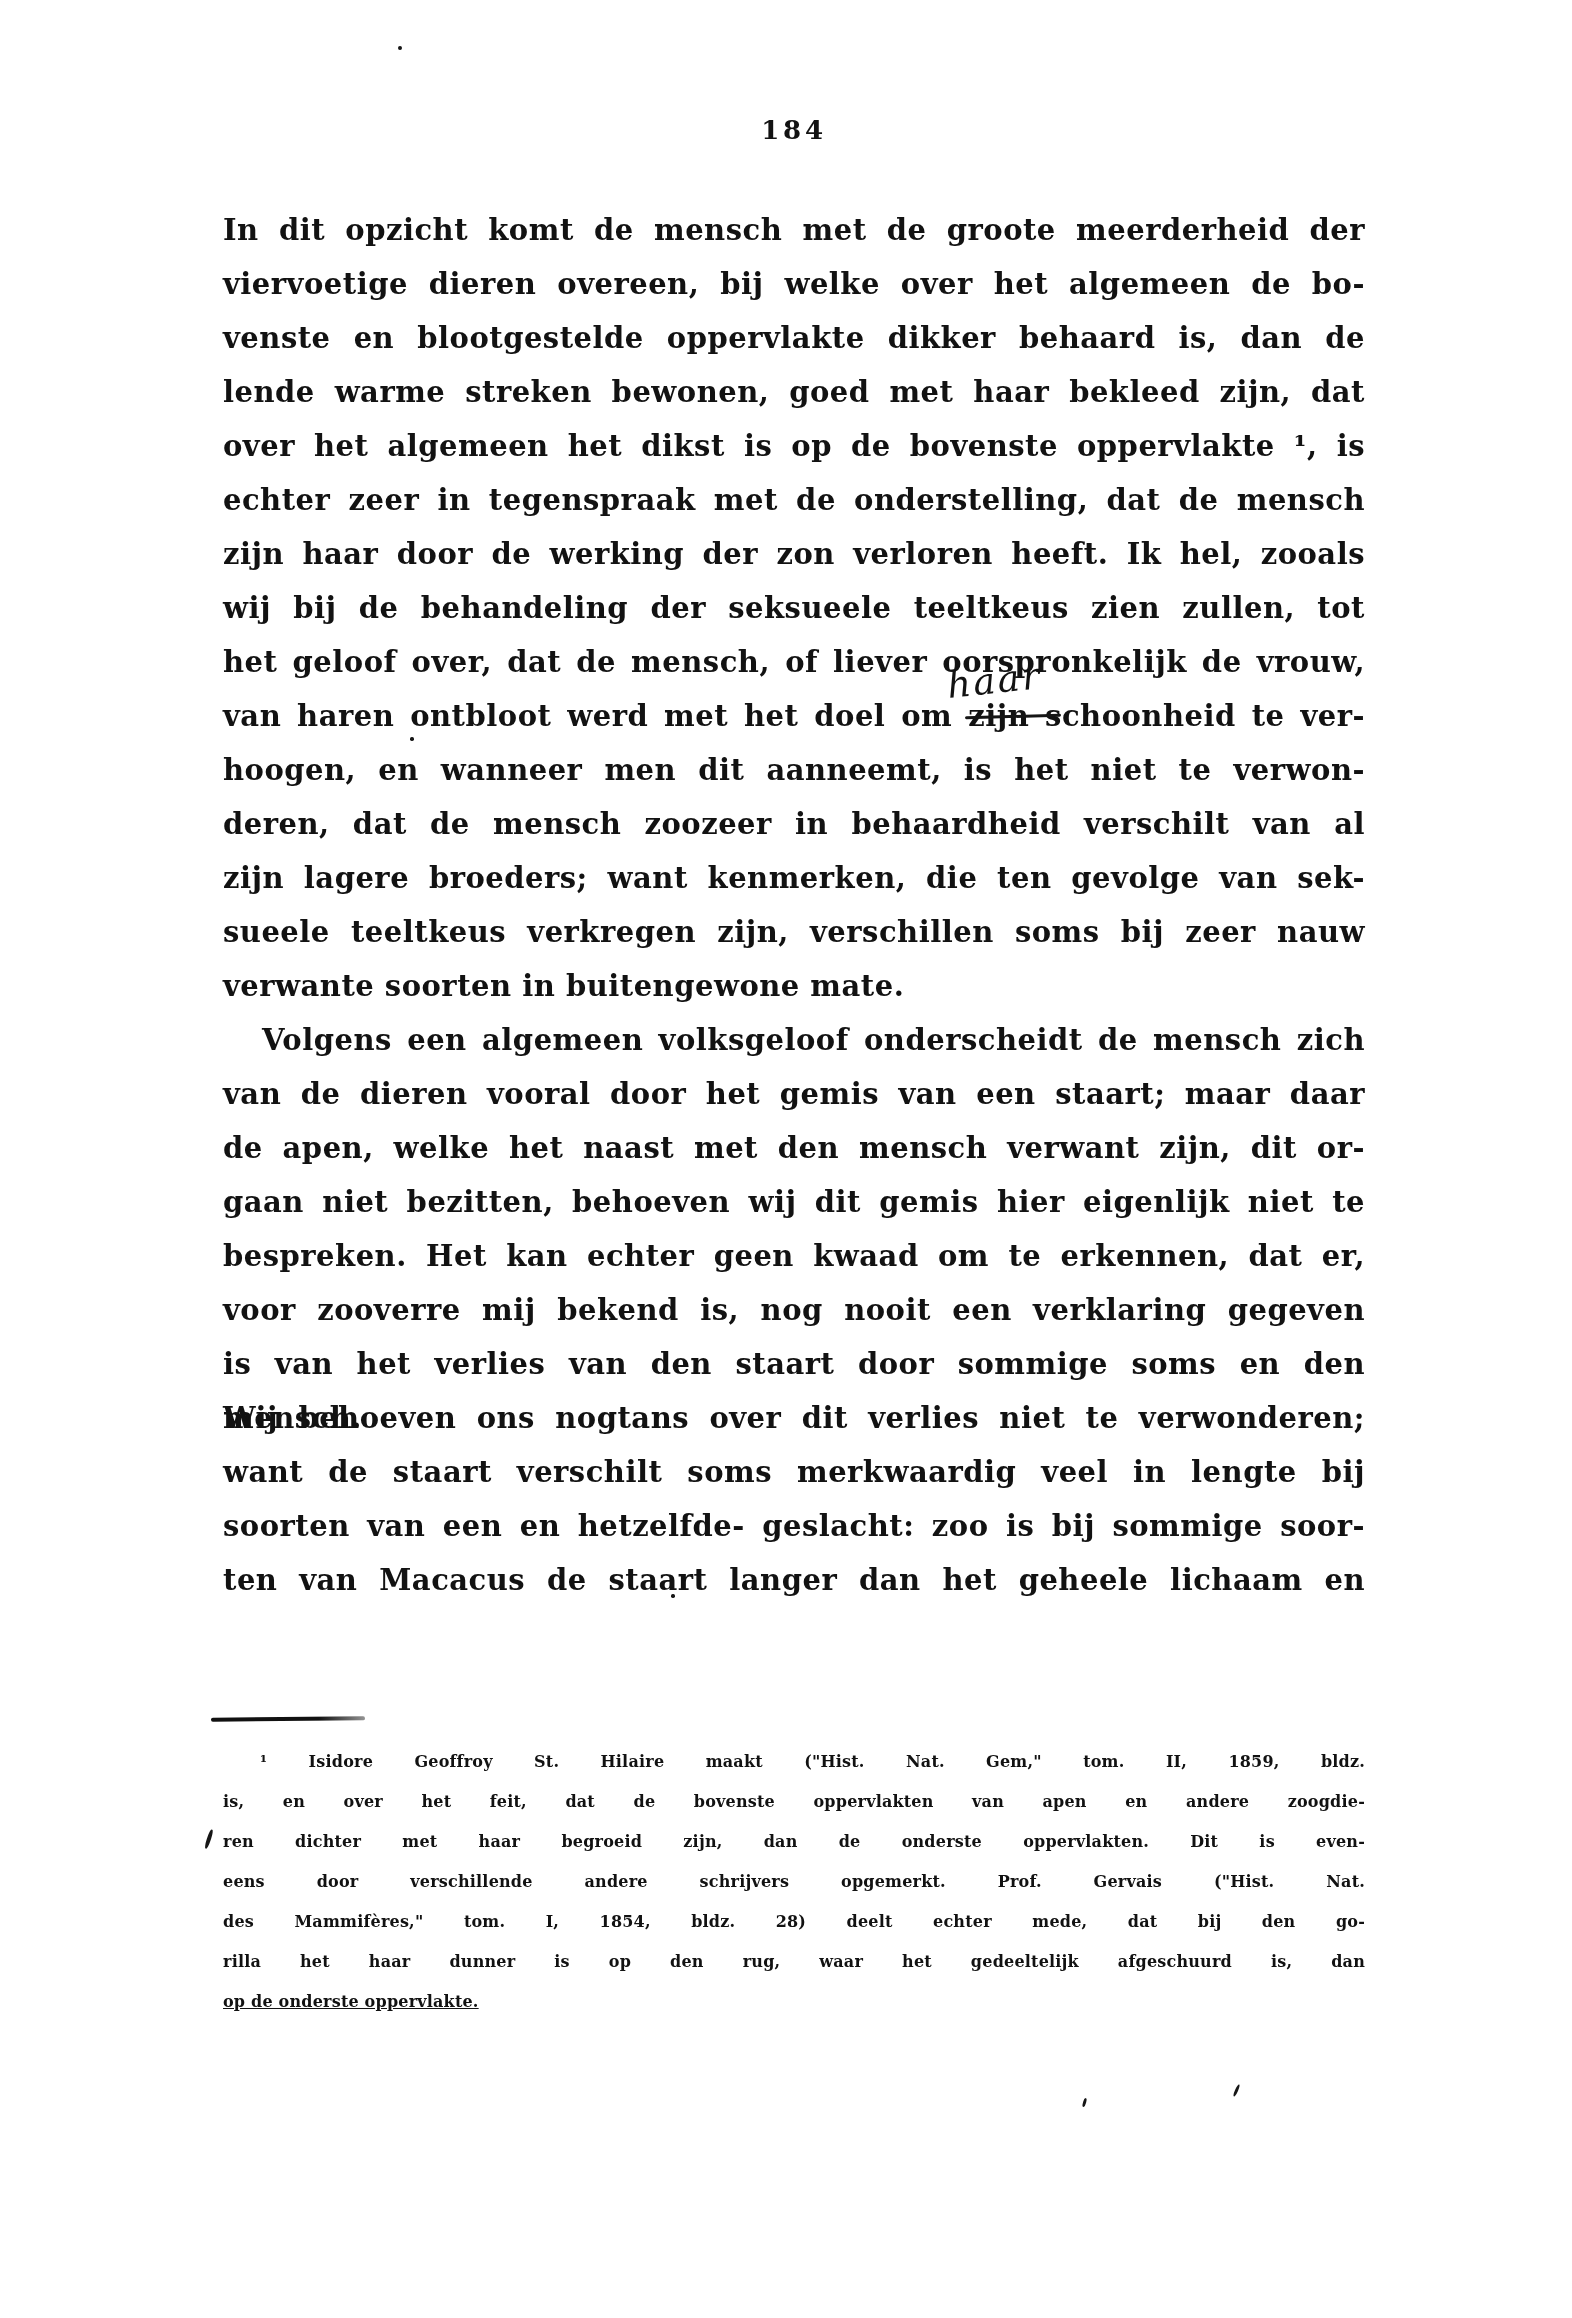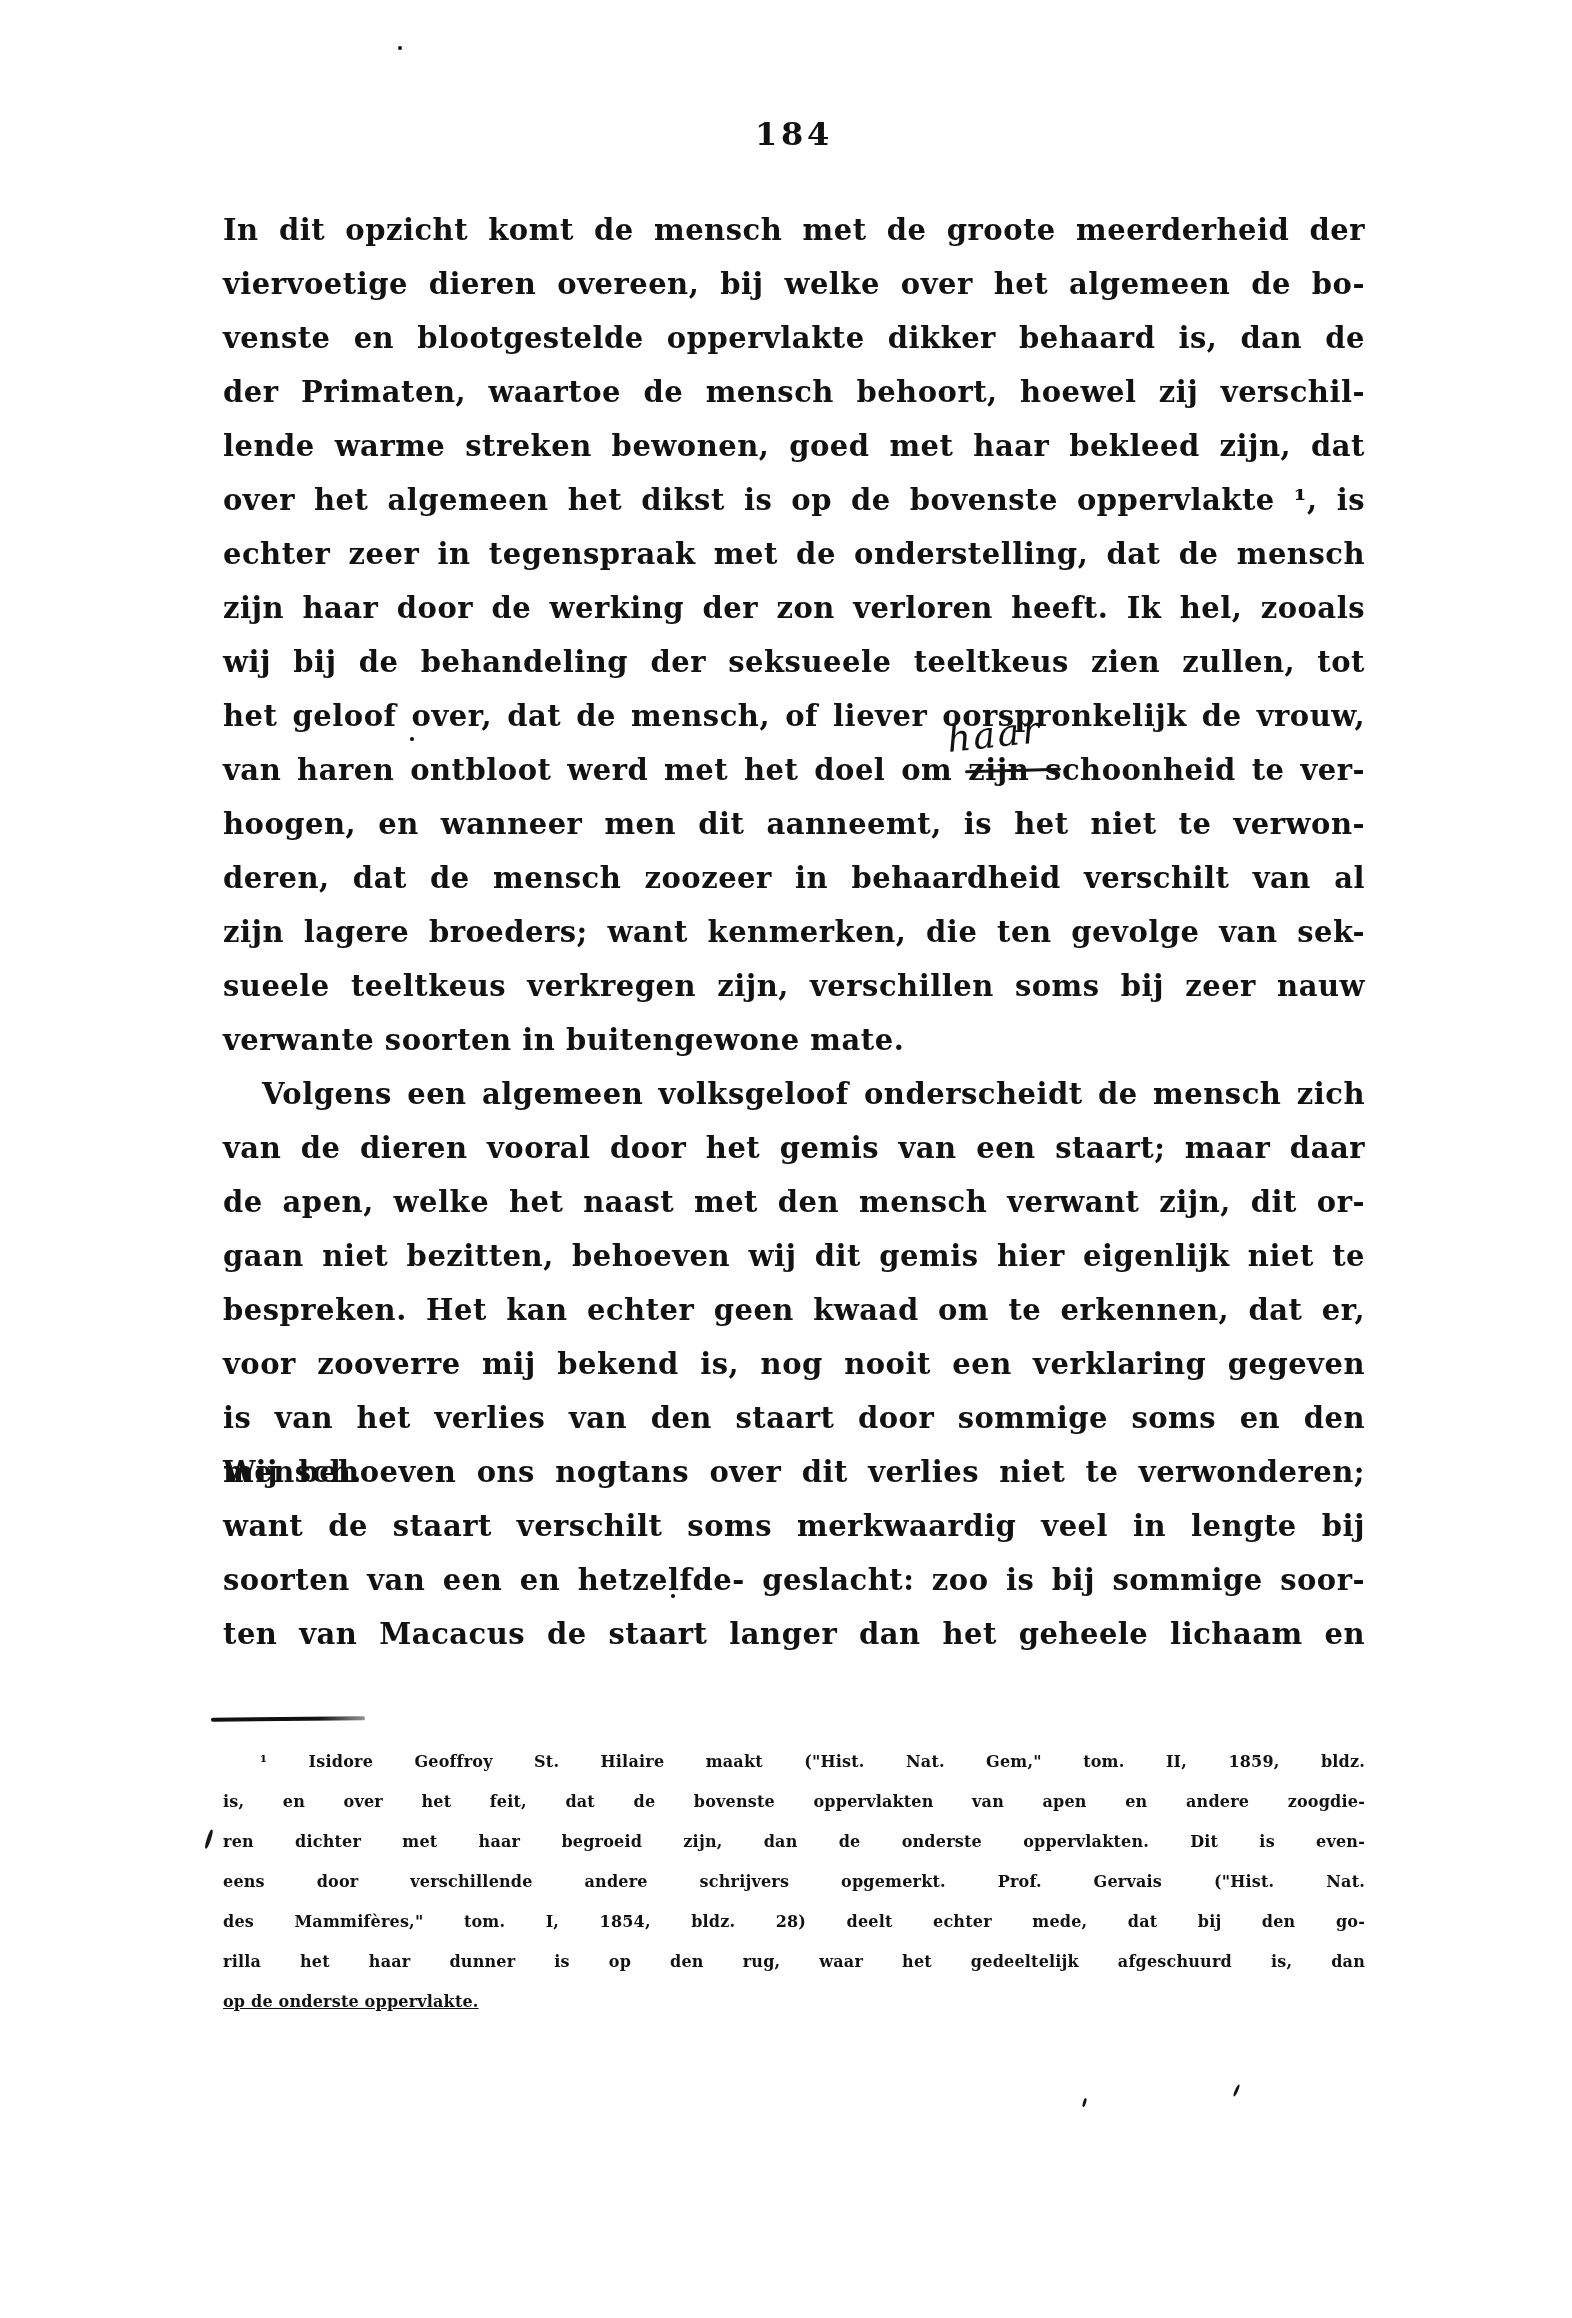--- a/index.html
+++ b/index.html
@@ -8,21 +8,21 @@
     width:1572px;height:2399px;
     background:#ffffff;
     color:#121212;
     font-family:"DejaVu Serif","Liberation Serif",serif;
     overflow:hidden;
   }
   .pageno{
     position:absolute;
     left:223px;top:115px;width:1142px;
     text-align:center;
-    font-size:32px;font-weight:700;letter-spacing:3.7px;
+    font-size:26px;font-weight:700;letter-spacing:3.7px;
   }
   .main{
     position:absolute;
     left:223px;top:203px;width:1142px;
   }
   .main .line{
     height:54px;line-height:54px;
     font-size:29px;font-weight:700;letter-spacing:0.5px;
     text-align:justify;text-align-last:justify;text-justify:inter-word;
     white-space:normal;
@@ -63,21 +63,20 @@
 </style>
 </head>
 <body>
 
 <div class="page">
   <div class="pageno">184</div>
   <div class="main" id="main-lines">
       <div class="line">In dit opzicht komt de mensch met de groote meerderheid der</div>
       <div class="line">viervoetige dieren overeen, bij welke over het algemeen de bo-</div>
       <div class="line">venste en blootgestelde oppervlakte dikker behaard is, dan de</div>
-      <div class="line">der Primaten, waartoe de mensch behoort, hoewel zij verschil-</div>
       <div class="line">lende warme streken bewonen, goed met haar bekleed zijn, dat</div>
       <div class="line">over het algemeen het dikst is op de bovenste oppervlakte ¹, is</div>
       <div class="line">echter zeer in tegenspraak met de onderstelling, dat de mensch</div>
       <div class="line">zijn haar door de werking der zon verloren heeft. Ik hel, zooals</div>
       <div class="line">wij bij de behandeling der seksueele teeltkeus zien zullen, tot</div>
       <div class="line">het geloof over, dat de mensch, of liever oorspronkelijk de vrouw,</div>
       <div class="line"><span>van haren ontbloot werd met het doel om </span><span class="struck">zijn<span class="handwrite">haar</span></span><span> schoonheid te ver-</span></div>
       <div class="line">hoogen, en wanneer men dit aanneemt, is het niet te verwon-</div>
       <div class="line">deren, dat de mensch zoozeer in behaardheid verschilt van al</div>
       <div class="line">zijn lagere broeders; want kenmerken, die ten gevolge van sek-</div>

